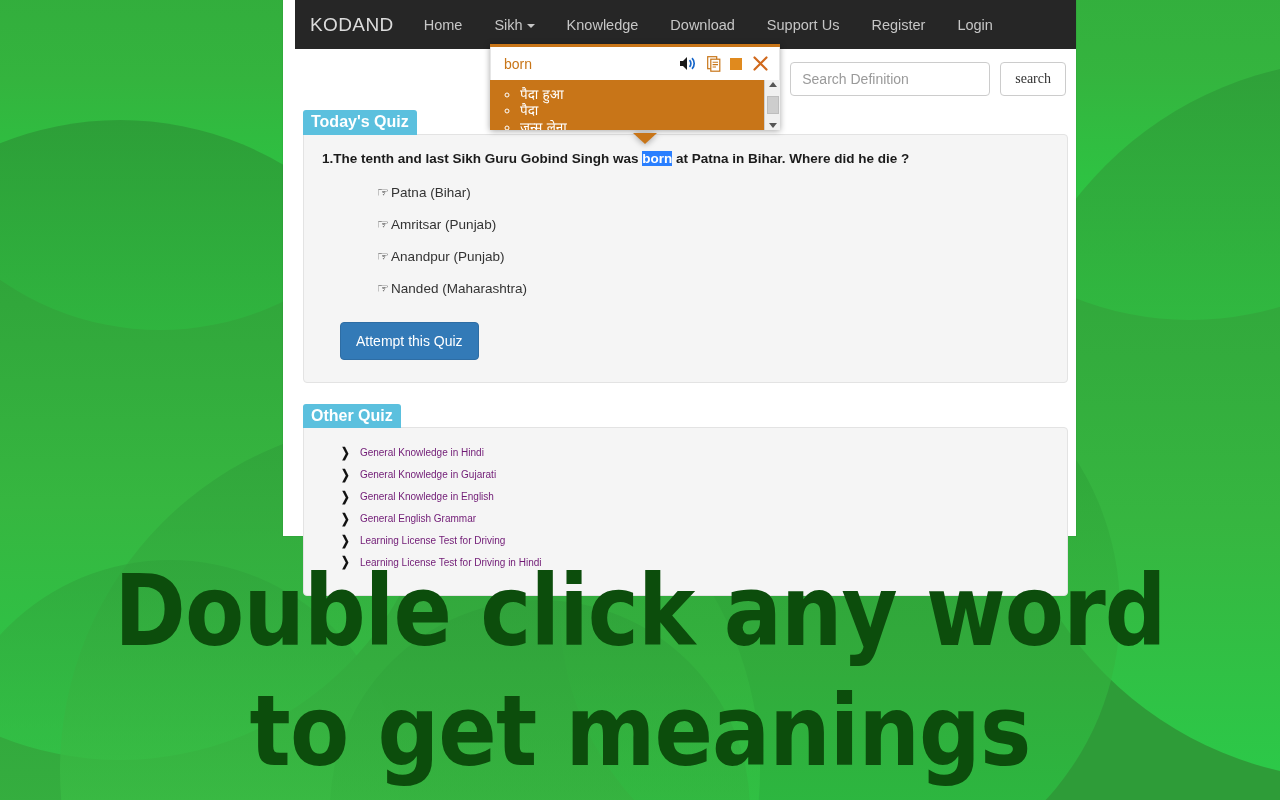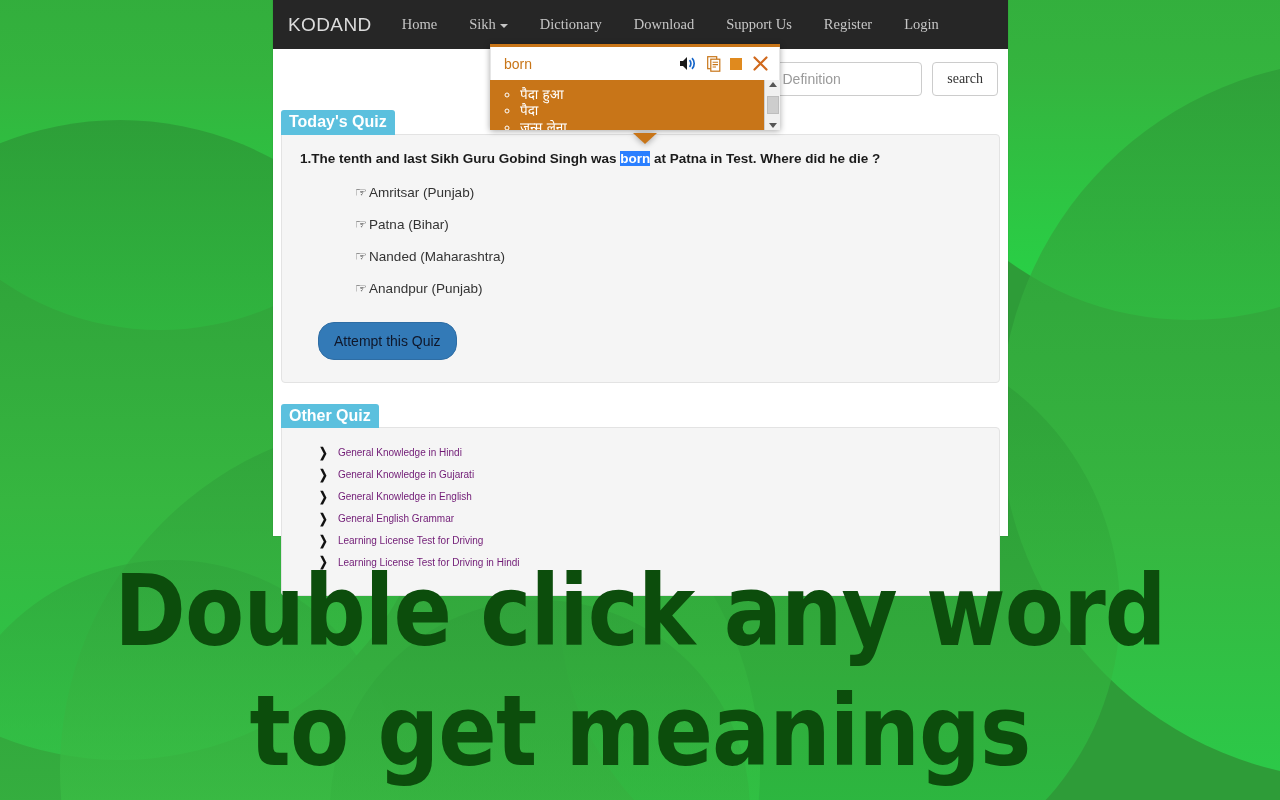--- a/index.html
+++ b/index.html
@@ -9,36 +9,37 @@
     background:#2b9a34;
     position:relative;
   }
 
   
   #bg { position:absolute; inset:0; overflow:hidden; background:#2e9c38; }
   #bg .c { position:absolute; border-radius:50%; }
 
   
   #site {
-    position:absolute; left:273px; top:0; width:735px; height:536px;
+    position:absolute; left:283px; top:0; width:793px; height:536px;
     background:#ffffff;
     box-shadow:0 0 0 1px rgba(0,0,0,0.04);
     z-index:5;
+    padding-left:12px;
   }
 
   
   #navbar {
     height:49px; background:#262626; display:flex; align-items:center;
     padding-left:15px;
   }
   #brand {
     color:#dcdcdc; font-size:19px; letter-spacing:0.4px; padding:0 14px 0 0;
     white-space:nowrap;
   }
-  #navlinks { display:flex; align-items:flex-end;font-family:Liberation Serif, serif; }
+  #navlinks { display:flex; align-items:flex-end; }
   .navlink {
     color:#c6c6c6; font-size:14.5px; padding:0 16px; white-space:nowrap;
     text-decoration:none; cursor:pointer;
   }
   .navlink .caret {
     display:inline-block; width:0; height:0; margin-left:4px;
     vertical-align:middle;
     border-left:4px solid transparent; border-right:4px solid transparent;
     border-top:4px solid #c6c6c6;
   }
@@ -78,21 +79,21 @@
   #question .sel {
     background:#2a7fff; color:#ffffff;
   }
   .option {
     font-size:13.5px; color:#333; margin-left:55px; margin-top:16px;
     line-height:1.2;
   }
   .option .hand { color:#333; margin-right:2px; }
   #attempt-btn {
     margin:24px 0 0 18px; background:#337ab7; border:1px solid #2e6da4;
-    color:#0f172a; font-size:14px; padding:10px 15px; border-radius:16px;
+    color:#ffffff; font-size:14px; padding:10px 15px; border-radius:4px;
     cursor:pointer; font-family:"Liberation Sans", sans-serif;
   }
 
   #other-panel { margin-top:20px; }
   #other-panel .panel-body { padding:16px 18px 20px; }
   .qlink-row { display:flex; align-items:center; margin:0 0 3px 18px; line-height:1.45; }
   .qlink-row .chev {
     color:#111; font-size:13px; font-weight:bold; margin-right:9px;
     transform:scaleX(0.8);
   }
@@ -157,43 +158,43 @@
   <div class="c" style="left:330px;top:600px;width:420px;height:420px;background:linear-gradient(180deg,#2e9b38 0%,#37bb41 70%,#2bd84e 100%);opacity:.5;"></div>
 </div>
 
 <div id="site">
 
   <div id="navbar">
     <div id="brand">KODAND</div>
     <div id="navlinks">
       <a class="navlink"><span>Home</span></a>
       <a class="navlink"><span>Sikh</span><span class="caret"></span></a>
-      <a class="navlink"><span>Dictionary</span></a>
+      <a class="navlink"><span>Knowledge</span></a>
       <a class="navlink"><span>Download</span></a>
       <a class="navlink"><span>Support Us</span></a>
       <a class="navlink"><span>Register</span></a>
       <a class="navlink"><span>Login</span></a>
     </div>
   </div>
 
   <div id="searchrow">
     <input id="search-input" type="text" placeholder="Search Definition" style="">
     <button id="search-btn">search</button>
   </div>
 
   <div class="panel-wrap" id="quiz-panel">
     <div class="panel-badge">Today's Quiz</div>
     <div class="panel-body">
       <div id="question">
-        <span>1.</span><span>The tenth and last Sikh Guru Gobind Singh was </span><span class="sel">born</span><span> at Patna in Test. Where did he die ?</span>
+        <span>1.</span><span>The tenth and last Sikh Guru Gobind Singh was </span><span class="sel">born</span><span> at Patna in Bihar. Where did he die ?</span>
       </div>
+      <div class="option"><span class="hand">☞</span><span>Patna (Bihar)</span></div>
       <div class="option"><span class="hand">☞</span><span>Amritsar (Punjab)</span></div>
-      <div class="option"><span class="hand">☞</span><span>Patna (Bihar)</span></div>
+      <div class="option"><span class="hand">☞</span><span>Anandpur (Punjab)</span></div>
       <div class="option"><span class="hand">☞</span><span>Nanded (Maharashtra)</span></div>
-      <div class="option"><span class="hand">☞</span><span>Anandpur (Punjab)</span></div>
       <button id="attempt-btn">Attempt this Quiz</button>
     </div>
   </div>
 
   <div class="panel-wrap" id="other-panel">
     <div class="panel-badge">Other Quiz</div>
     <div class="panel-body">
       <div class="qlink-row">
           <span class="chev">❯</span>
           <a class="qlink">General Knowledge in Hindi</a>

